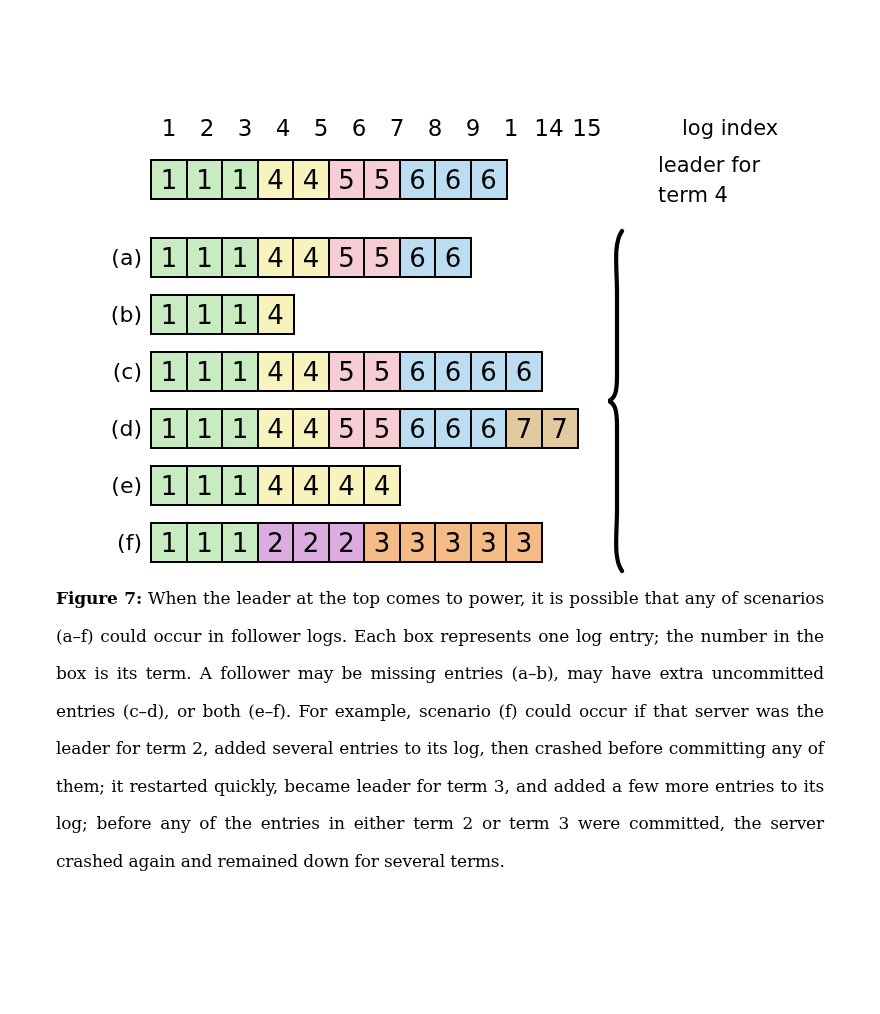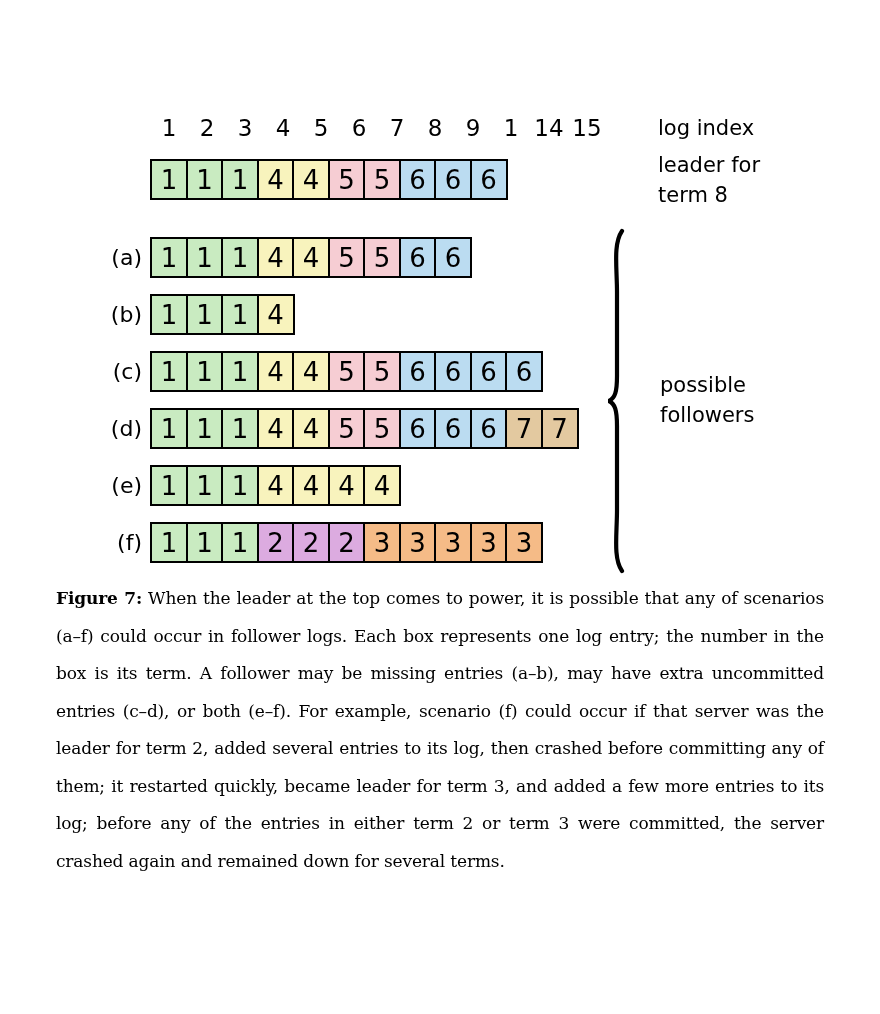--- a/index.html
+++ b/index.html
@@ -43,21 +43,21 @@
 
   
   .side-label {
     position: absolute;
     font-family: "DejaVu Sans", sans-serif;
     font-size: 21px;
     line-height: 30px;
     color: #000;
     white-space: pre-line;
   }
-  #log-index-label { left: 658px; top: 113px; }
+  #log-index-label { left: 682px; top: 113px; }
   #leader-label    { left: 658px; top: 150px; }
   #followers-label { left: 660px; top: 370px; }
 
   
   .log-row {
     position: absolute;
     left: 150px;
     display: flex;
     align-items: flex-start;
   }
@@ -129,24 +129,22 @@
       <div class="index-cell">8</div>
       <div class="index-cell">9</div>
       <div class="index-cell">1</div>
       <div class="index-cell">14</div>
       <div class="index-cell">15</div>
     </div>
 
   <div class="side-label" id="log-index-label">log index</div>
 
   <div class="side-label" id="leader-label">leader for
-term 8</div>
-
-  <div class="side-label" id="followers-label">possible
-followers</div>
+term 4</div>
+
 
   <div id="rows-container">
       <div class="log-row" style="top: 159px;">
         <div class="entry" style="background: rgb(201, 235, 193); border-color: rgb(0, 0, 0);">1</div>
         <div class="entry" style="background: rgb(201, 235, 193); border-color: rgb(0, 0, 0);">1</div>
         <div class="entry" style="background: rgb(201, 235, 193); border-color: rgb(0, 0, 0);">1</div>
         <div class="entry" style="background: rgb(248, 243, 189); border-color: rgb(0, 0, 0);">4</div>
         <div class="entry" style="background: rgb(248, 243, 189); border-color: rgb(0, 0, 0);">4</div>
         <div class="entry" style="background: rgb(246, 205, 211); border-color: rgb(0, 0, 0);">5</div>
         <div class="entry" style="background: rgb(246, 205, 211); border-color: rgb(0, 0, 0);">5</div>

